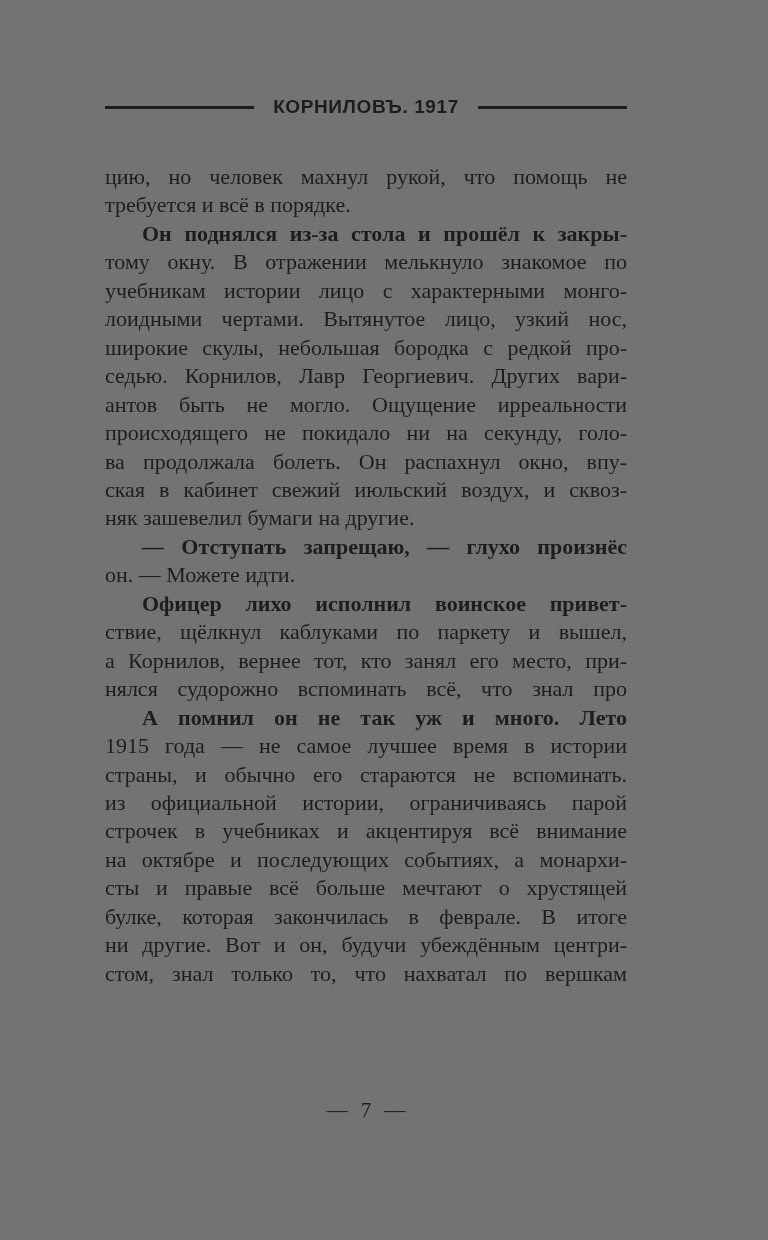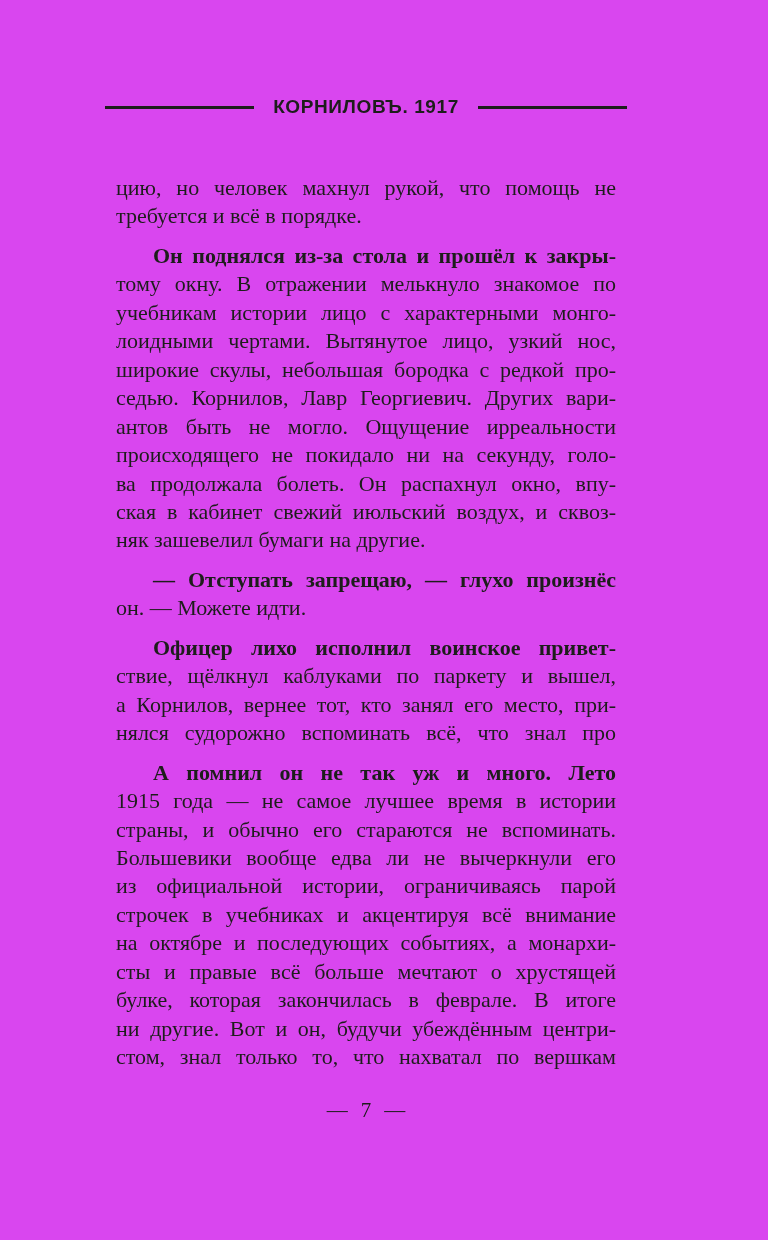--- a/index.html
+++ b/index.html
@@ -6,21 +6,21 @@
   body {
     width: 768px; height: 1240px;
     background: #ffffff;
     font-family: "Liberation Serif", serif;
     color: #1d1d1b;
     position: relative;
     overflow: hidden;
   }
   .page {
     position: absolute; inset: 0;
-    background: #d946ef;
+    background: #737373;
   }
   
   .header {
     position: absolute;
     left: 105px; top: 96px; width: 522px;
     display: flex; align-items: center;
   }
   .rule {
     flex: 1; height: 3px; background: #1d1d1b;
   }
@@ -33,21 +33,21 @@
     white-space: nowrap;
     color: #1d1d1b;
   }
   
   .bodytext {
     position: absolute;
     left: 105px; top: 163px; width: 522px;
     font-size: 22px;
     line-height: 28.45px;
   }
-  .para { margin: 11px; padding: 0; }
+  .para { margin: 0; padding: 0; }
   .para.indent .tline:first-child { text-indent: 37px; font-weight: bold; }
   .tline {
     display: block;
     text-align: justify;
     text-align-last: justify;
   }
   .tline.lastline { text-align-last: left; }
   
   .footer {
     position: absolute;
@@ -96,21 +96,20 @@
       <div class="para indent">
         <span class="tline">Офицер лихо исполнил воинское привет-</span>
         <span class="tline">ствие, щёлкнул каблуками по паркету и вышел,</span>
         <span class="tline">а Корнилов, вернее тот, кто занял его место, при-</span>
         <span class="tline">нялся судорожно вспоминать всё, что знал про</span>
       </div>
       <div class="para indent">
         <span class="tline">А помнил он не так уж и много. Лето</span>
         <span class="tline">1915 года — не самое лучшее время в истории</span>
         <span class="tline">страны, и обычно его стараются не вспоминать.</span>
-        <span class="tline">Большевики вообще едва ли не вычеркнули его</span>
         <span class="tline">из официальной истории, ограничиваясь парой</span>
         <span class="tline">строчек в учебниках и акцентируя всё внимание</span>
         <span class="tline">на октябре и последующих событиях, а монархи-</span>
         <span class="tline">сты и правые всё больше мечтают о хрустящей</span>
         <span class="tline">булке, которая закончилась в феврале. В итоге</span>
         <span class="tline">ни другие. Вот и он, будучи убеждённым центри-</span>
         <span class="tline">стом, знал только то, что нахватал по вершкам</span>
       </div>
     </div>
 

